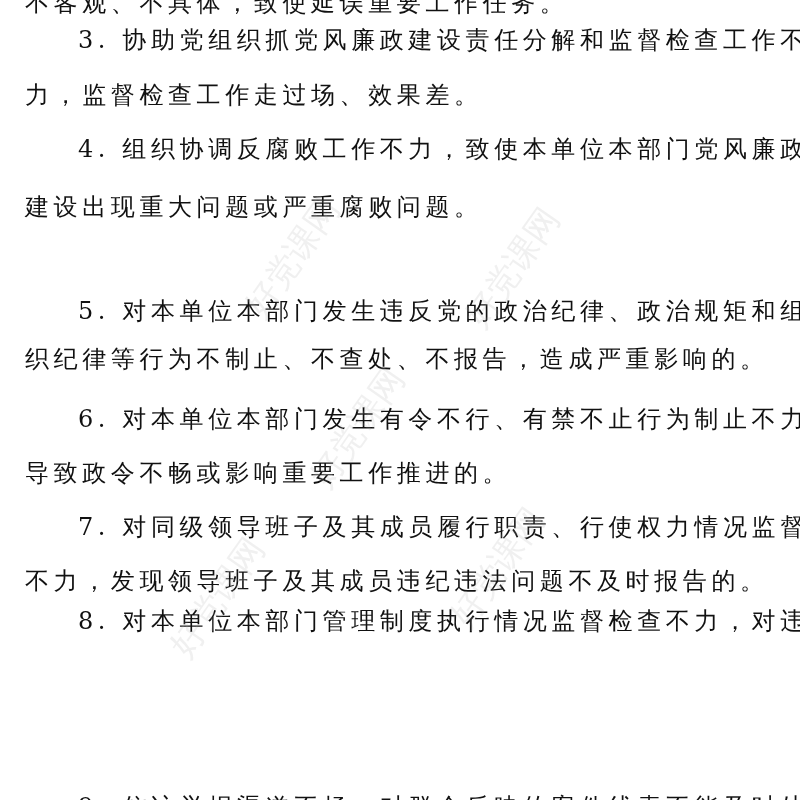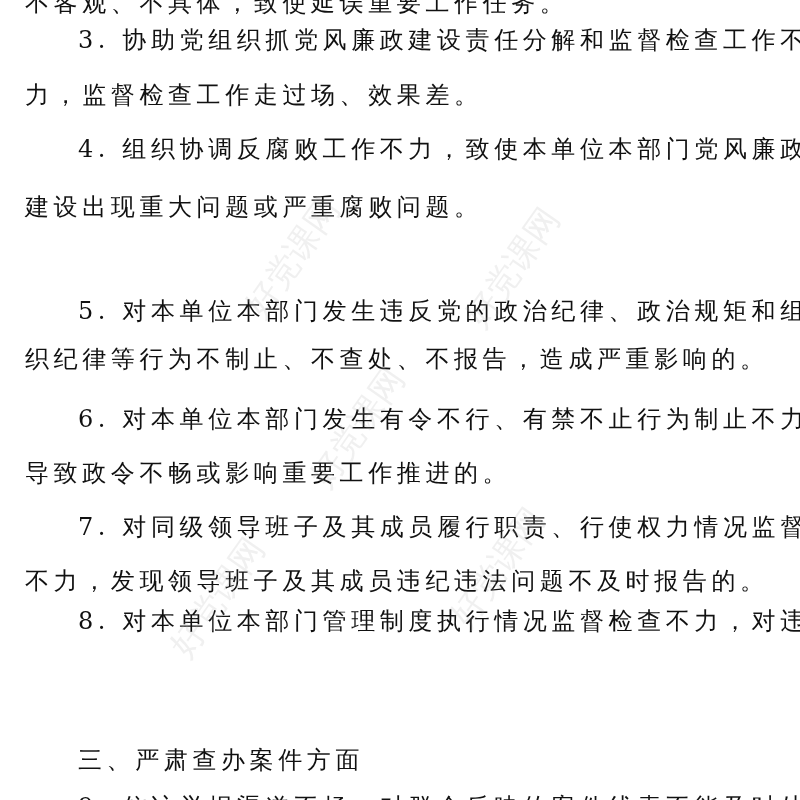--- a/index.html
+++ b/index.html
@@ -30,21 +30,20 @@
   <div class="line" style="top:80px">力，监督检查工作走过场、效果差。</div>
   <div class="line indent" style="top:134px">4. 组织协调反腐败工作不力，致使本单位本部门党风廉政</div>
   <div class="line" style="top:192px">建设出现重大问题或严重腐败问题。</div>
   <div class="line indent" style="top:296px">5. 对本单位本部门发生违反党的政治纪律、政治规矩和组</div>
   <div class="line" style="top:344px">织纪律等行为不制止、不查处、不报告，造成严重影响的。</div>
   <div class="line indent" style="top:404px">6. 对本单位本部门发生有令不行、有禁不止行为制止不力，</div>
   <div class="line" style="top:458px">导致政令不畅或影响重要工作推进的。</div>
   <div class="line indent" style="top:512px">7. 对同级领导班子及其成员履行职责、行使权力情况监督</div>
   <div class="line" style="top:566px">不力，发现领导班子及其成员违纪违法问题不及时报告的。</div>
   <div class="line indent" style="top:606px">8. 对本单位本部门管理制度执行情况监督检查不力，对违</div>
-  <div class="line indent" style="top:745px">三、严肃查办案件方面</div>
   <div class="line indent" style="top:792px">9. 信访举报渠道不畅，对群众反映的案件线索不能及时处</div>
 
   <div class="wm" style="left:235px;top:300px">好党课网</div>
   <div class="wm" style="left:455px;top:310px">好党课网</div>
   <div class="wm" style="left:300px;top:470px">好党课网</div>
   <div class="wm" style="left:160px;top:640px">好党课网</div>
   <div class="wm" style="left:440px;top:610px">好党课网</div>
 </div>
 
 </body></html>

